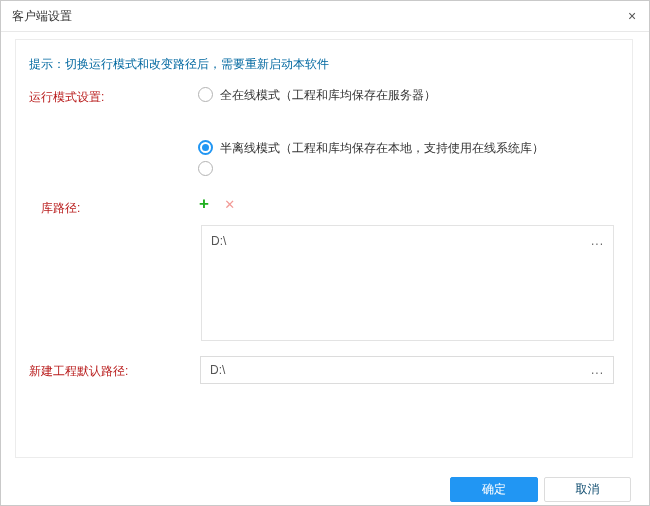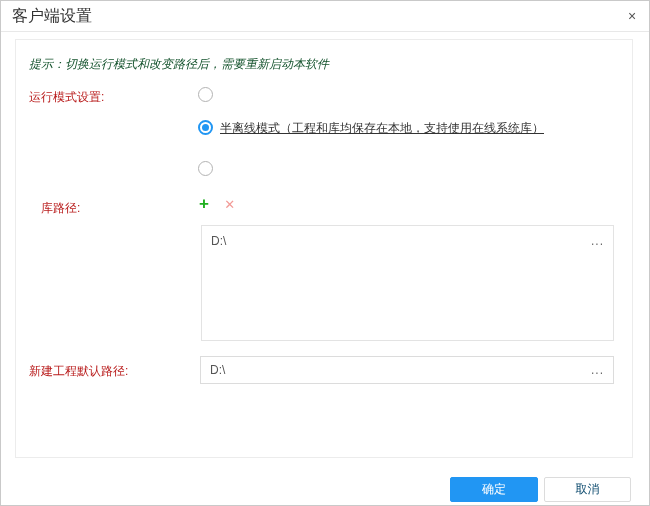--- a/index.html
+++ b/index.html
@@ -11,45 +11,45 @@
     background:#fff; border:1px solid #c9c9c9;
   }
 
   
   .titlebar {
     position:absolute; left:0; top:0; right:0; height:31px;
     background:#fff; border-bottom:1px solid #e8e8e8;
   }
   .titlebar .title {
     position:absolute; left:11px; top:0; line-height:30px;
-    font-size:16px; color:#333;
+    font-size:12px; color:#333;
   }
   .close-btn {
     position:absolute; right:4px; top:0; width:26px; height:30px;
     line-height:30px; text-align:center; color:#555; font-size:14px;
     cursor:pointer;
   }
 
   
   .panel {
     position:absolute; left:14px; top:38px; width:618px; height:419px;
     border:1px solid #ececec; background:#fff;
   }
 
-  .hint { position:absolute; left:13px; top:16px; color:#14532d;font-style:italic; }
+  .hint { position:absolute; left:13px; top:16px; color:#0369a1; }
 
   .field-label { position:absolute; left:13px; color:#b91c1c; }
   .lbl-runmode { top:49px; }
   .lbl-libpath { top:160px;margin-left:12px; }
   .lbl-defpath { top:323px; }
 
   
   .radio-opt { position:absolute; left:182px; height:15px; cursor:pointer; white-space:nowrap; }
   .opt-1 { top:47px; }
-  .opt-2 { top:80px;text-decoration:underline; }
+  .opt-2 { top:100px; }
   .opt-3 { top:121px; }
   .radio {
     display:inline-block; vertical-align:-3px; width:15px; height:15px;
     border-radius:50%; border:1px solid #b3b3b3; background:#fff;
     margin-right:7px; position:relative;
   }
   .radio.selected { border:2px solid #2196f3; }
   .radio.selected::after {
     content:""; position:absolute; left:2px; top:2px; right:2px; bottom:2px;
     border-radius:50%; background:#2196f3;
@@ -113,21 +113,21 @@
     <span class="close-btn">×</span>
   </div>
 
   <div class="panel">
 
     <div class="hint">提示：切换运行模式和改变路径后，需要重新启动本软件</div>
 
     <div class="field-label lbl-runmode">运行模式设置:</div>
 
     <div class="radio-opt opt-1">
-      <span class="radio"></span>
+      <span class="radio"></span><span>全在线模式（工程和库均保存在服务器）</span>
     </div>
 
     <div class="radio-opt opt-2">
       <span class="radio selected"></span><span>半离线模式（工程和库均保存在本地，支持使用在线系统库）</span>
     </div>
 
     <div class="radio-opt opt-3">
       <span class="radio"></span>
     </div>
 

